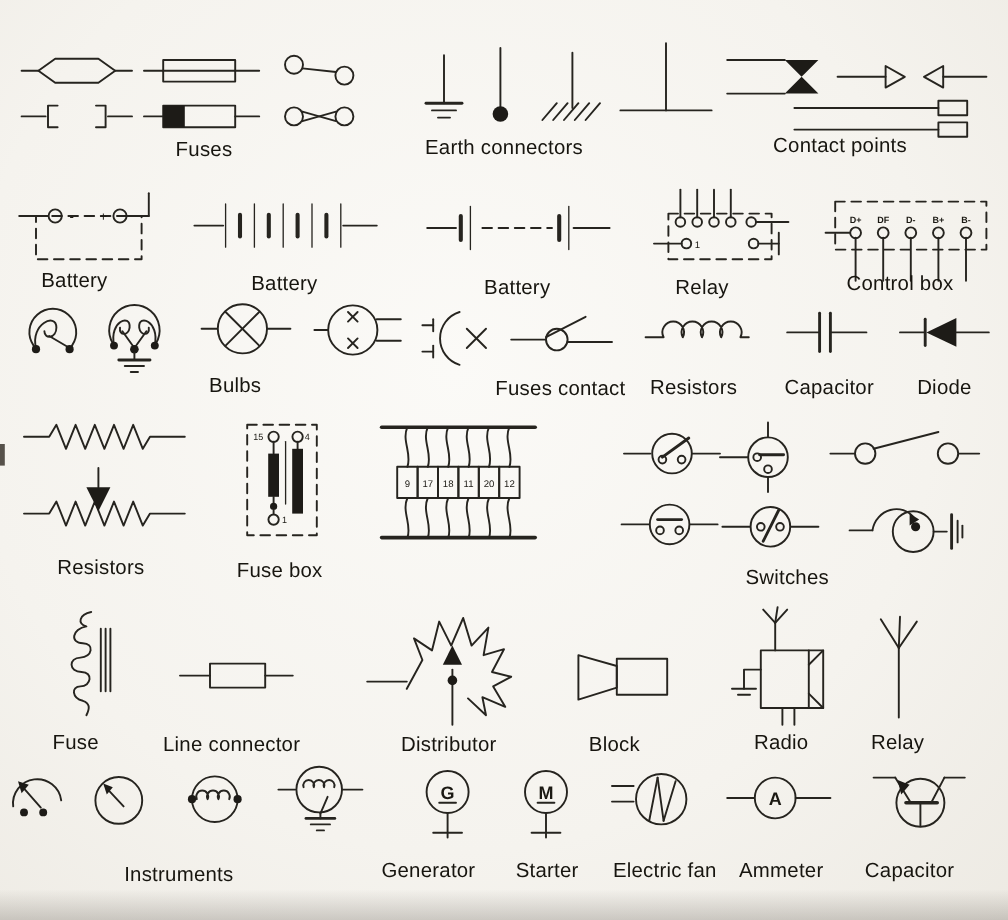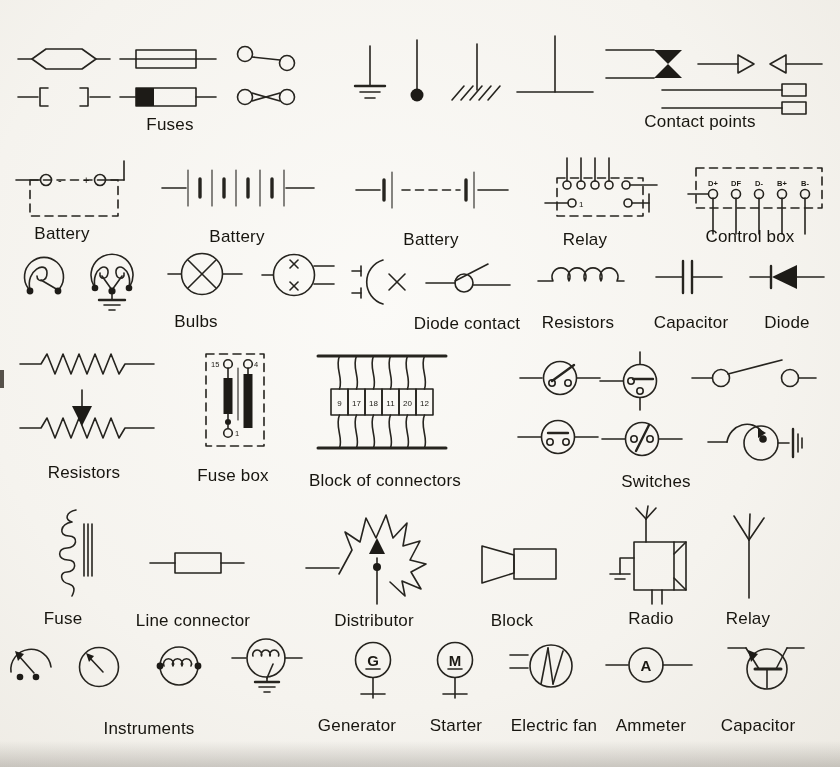--- a/index.html
+++ b/index.html
@@ -82,20 +82,21 @@
     <line x1="2" y1="56" x2="14" y2="42"></line>
       <line x1="11" y1="56" x2="23" y2="42"></line>
       <line x1="20" y1="56" x2="32" y2="42"></line>
       <line x1="29" y1="56" x2="41" y2="42"></line>
       <line x1="38" y1="56" x2="50" y2="42"></line>
   </svg>
   <svg class="sym" style="left:516px;top:36px" width="78" height="62">
     <line x1="39" y1="0" x2="39" y2="56"></line>
       <line x1="1" y1="56" x2="77" y2="56"></line>
   </svg>
+  <div class="cap" style="left:420px;top:113px">Earth connectors</div>
 
   <svg class="sym" style="left:606px;top:42px" width="94" height="44">
     <line x1="0" y1="8" x2="48" y2="8"></line>
       <polygon class="f" points="48,8 76,8 62,22"></polygon>
     <line x1="0" y1="36" x2="48" y2="36"></line>
       <polygon class="f" points="48,36 76,36 62,22"></polygon>
   </svg>
   <svg class="sym" style="left:698px;top:52px" width="124" height="24">
     <line x1="0" y1="12" x2="40" y2="12"></line>
       <polygon points="40,3 40,21 56,12"></polygon>
@@ -238,21 +239,21 @@
     <path d="M31,2 A23,23 0 0 0 31,46"></path>
     <line x1="37" y1="16" x2="53" y2="32"></line>
       <line x1="53" y1="16" x2="37" y2="32"></line>
   </svg>
   <svg class="sym" style="left:426px;top:262px" width="84" height="38">
     <line x1="0" y1="21" x2="29" y2="21"></line>
       <circle cx="38" cy="21" r="9"></circle>
     <line x1="62" y1="2" x2="29" y2="19"></line>
       <line x1="47" y1="23" x2="84" y2="23"></line>
   </svg>
-  <div class="cap" style="left:467px;top:314px">Diode contact</div>
+  <div class="cap" style="left:467px;top:314px">Fuses contact</div>
 
   <svg class="sym" style="left:538px;top:260px" width="86" height="34">
     <path d="M0,21 H15 a9,9 0 1 1 16,0 a9,9 0 1 1 16,0 a9,9 0 1 1 16,0 a9,9 0 1 1 16,0 H86"></path>
   </svg>
   <div class="cap" style="left:578px;top:313px">Resistors</div>
 
   <svg class="sym" style="left:656px;top:256px" width="66" height="42">
     <line x1="0" y1="21" x2="27" y2="21"></line>
       <line class="t2" x1="27" y1="5" x2="27" y2="37"></line>
       <line class="t2" x1="36" y1="5" x2="36" y2="37"></line>
@@ -312,21 +313,20 @@
     <text class="txt" x="72.5" y="58" font-size="8" text-anchor="middle">11</text>
     <text class="txt" x="89.5" y="58" font-size="8" text-anchor="middle">20</text>
     <text class="txt" x="106.5" y="58" font-size="8" text-anchor="middle">12</text>
     <path d="M21.5,8 C16.5,19 25.5,30 21.5,41 M21.5,67 C16.5,78 25.5,90 21.5,100"></path>
     <path d="M38.5,8 C33.5,19 42.5,30 38.5,41 M38.5,67 C33.5,78 42.5,90 38.5,100"></path>
     <path d="M55.5,8 C50.5,19 59.5,30 55.5,41 M55.5,67 C50.5,78 59.5,90 55.5,100"></path>
     <path d="M72.5,8 C67.5,19 76.5,30 72.5,41 M72.5,67 C67.5,78 76.5,90 72.5,100"></path>
     <path d="M89.5,8 C84.5,19 93.5,30 89.5,41 M89.5,67 C84.5,78 93.5,90 89.5,100"></path>
     <path d="M106.5,8 C101.5,19 110.5,30 106.5,41 M106.5,67 C101.5,78 110.5,90 106.5,100"></path>
   </svg>
-  <div class="cap" style="left:385px;top:471px">Block of connectors</div>
 
   <svg class="sym" style="left:520px;top:358px" width="80" height="40">
     <line x1="0" y1="20" x2="22" y2="20"></line>
       <circle cx="40" cy="20" r="16.5"></circle>
     <circle cx="32" cy="25" r="3.2"></circle>
       <circle cx="48" cy="25" r="3.2"></circle>
     <line class="t2" x1="32" y1="23" x2="54" y2="7"></line>
       <line x1="57" y1="20" x2="80" y2="20"></line>
   </svg>
   <svg class="sym" style="left:600px;top:352px" width="80" height="58">

